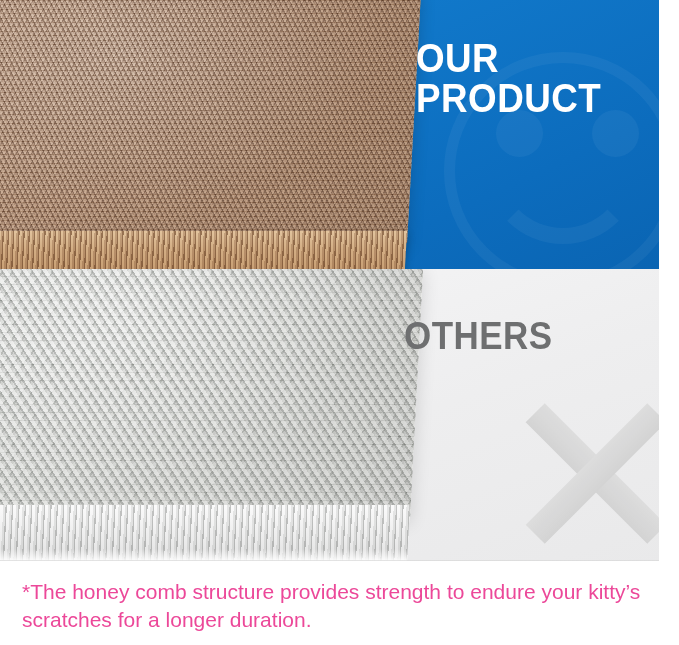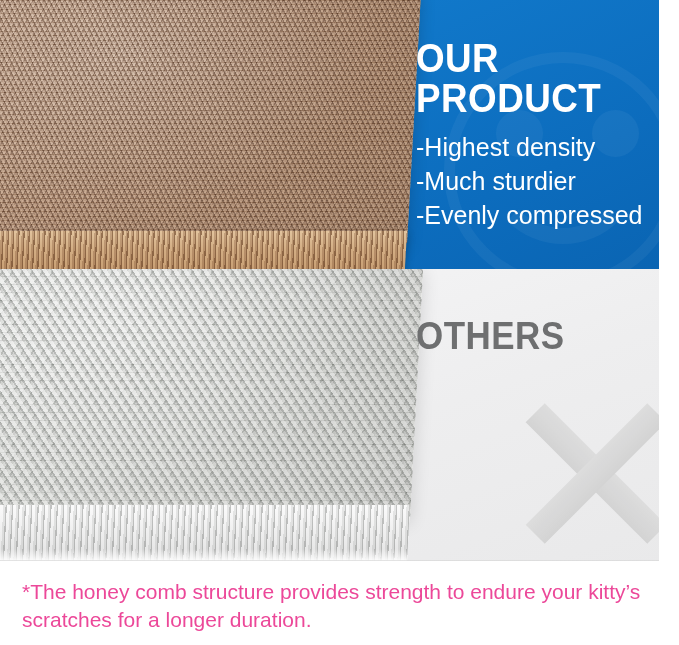--- a/index.html
+++ b/index.html
@@ -155,21 +155,21 @@
   .pad-gray .edge::after{
     content:"";position:absolute;left:0;right:0;bottom:0;height:12px;
     background:linear-gradient(180deg,rgba(255,255,255,0),rgba(255,255,255,.95));
   }
 
   
   .txt-product{
     position:absolute;left:416px;top:38px;width:258px;z-index:6;
   }
   .txt-others{
-    position:absolute;left:416px;top:317px;width:258px;z-index:6;
+    position:absolute;left:404px;top:317px;width:258px;z-index:6;
   }
   .heading{
     font-weight:bold;
     font-stretch:condensed;
     letter-spacing:.5px;
     line-height:1;
     margin:0 0 12px 0;
     transform:scaleX(.92);
     transform-origin:left center;
   }
@@ -221,25 +221,20 @@
     </div>
 
     <div class="pad-brown">
       <div class="face"></div>
       <div class="edge"></div>
     </div>
   </div>
 
   <div class="txt-product">
     <div class="heading heading-product">OUR PRODUCT</div>
-    <ul class="bullets bullets-product">
-      <li>-Highest density</li>
-      <li>-Much sturdier</li>
-      <li>-Evenly compressed</li>
-    </ul>
   </div>
 
   <div class="panel-others">
 
     <div class="xmark">
       <span class="a"></span>
       <span class="b"></span>
     </div>
 
     <div class="pad-gray">

